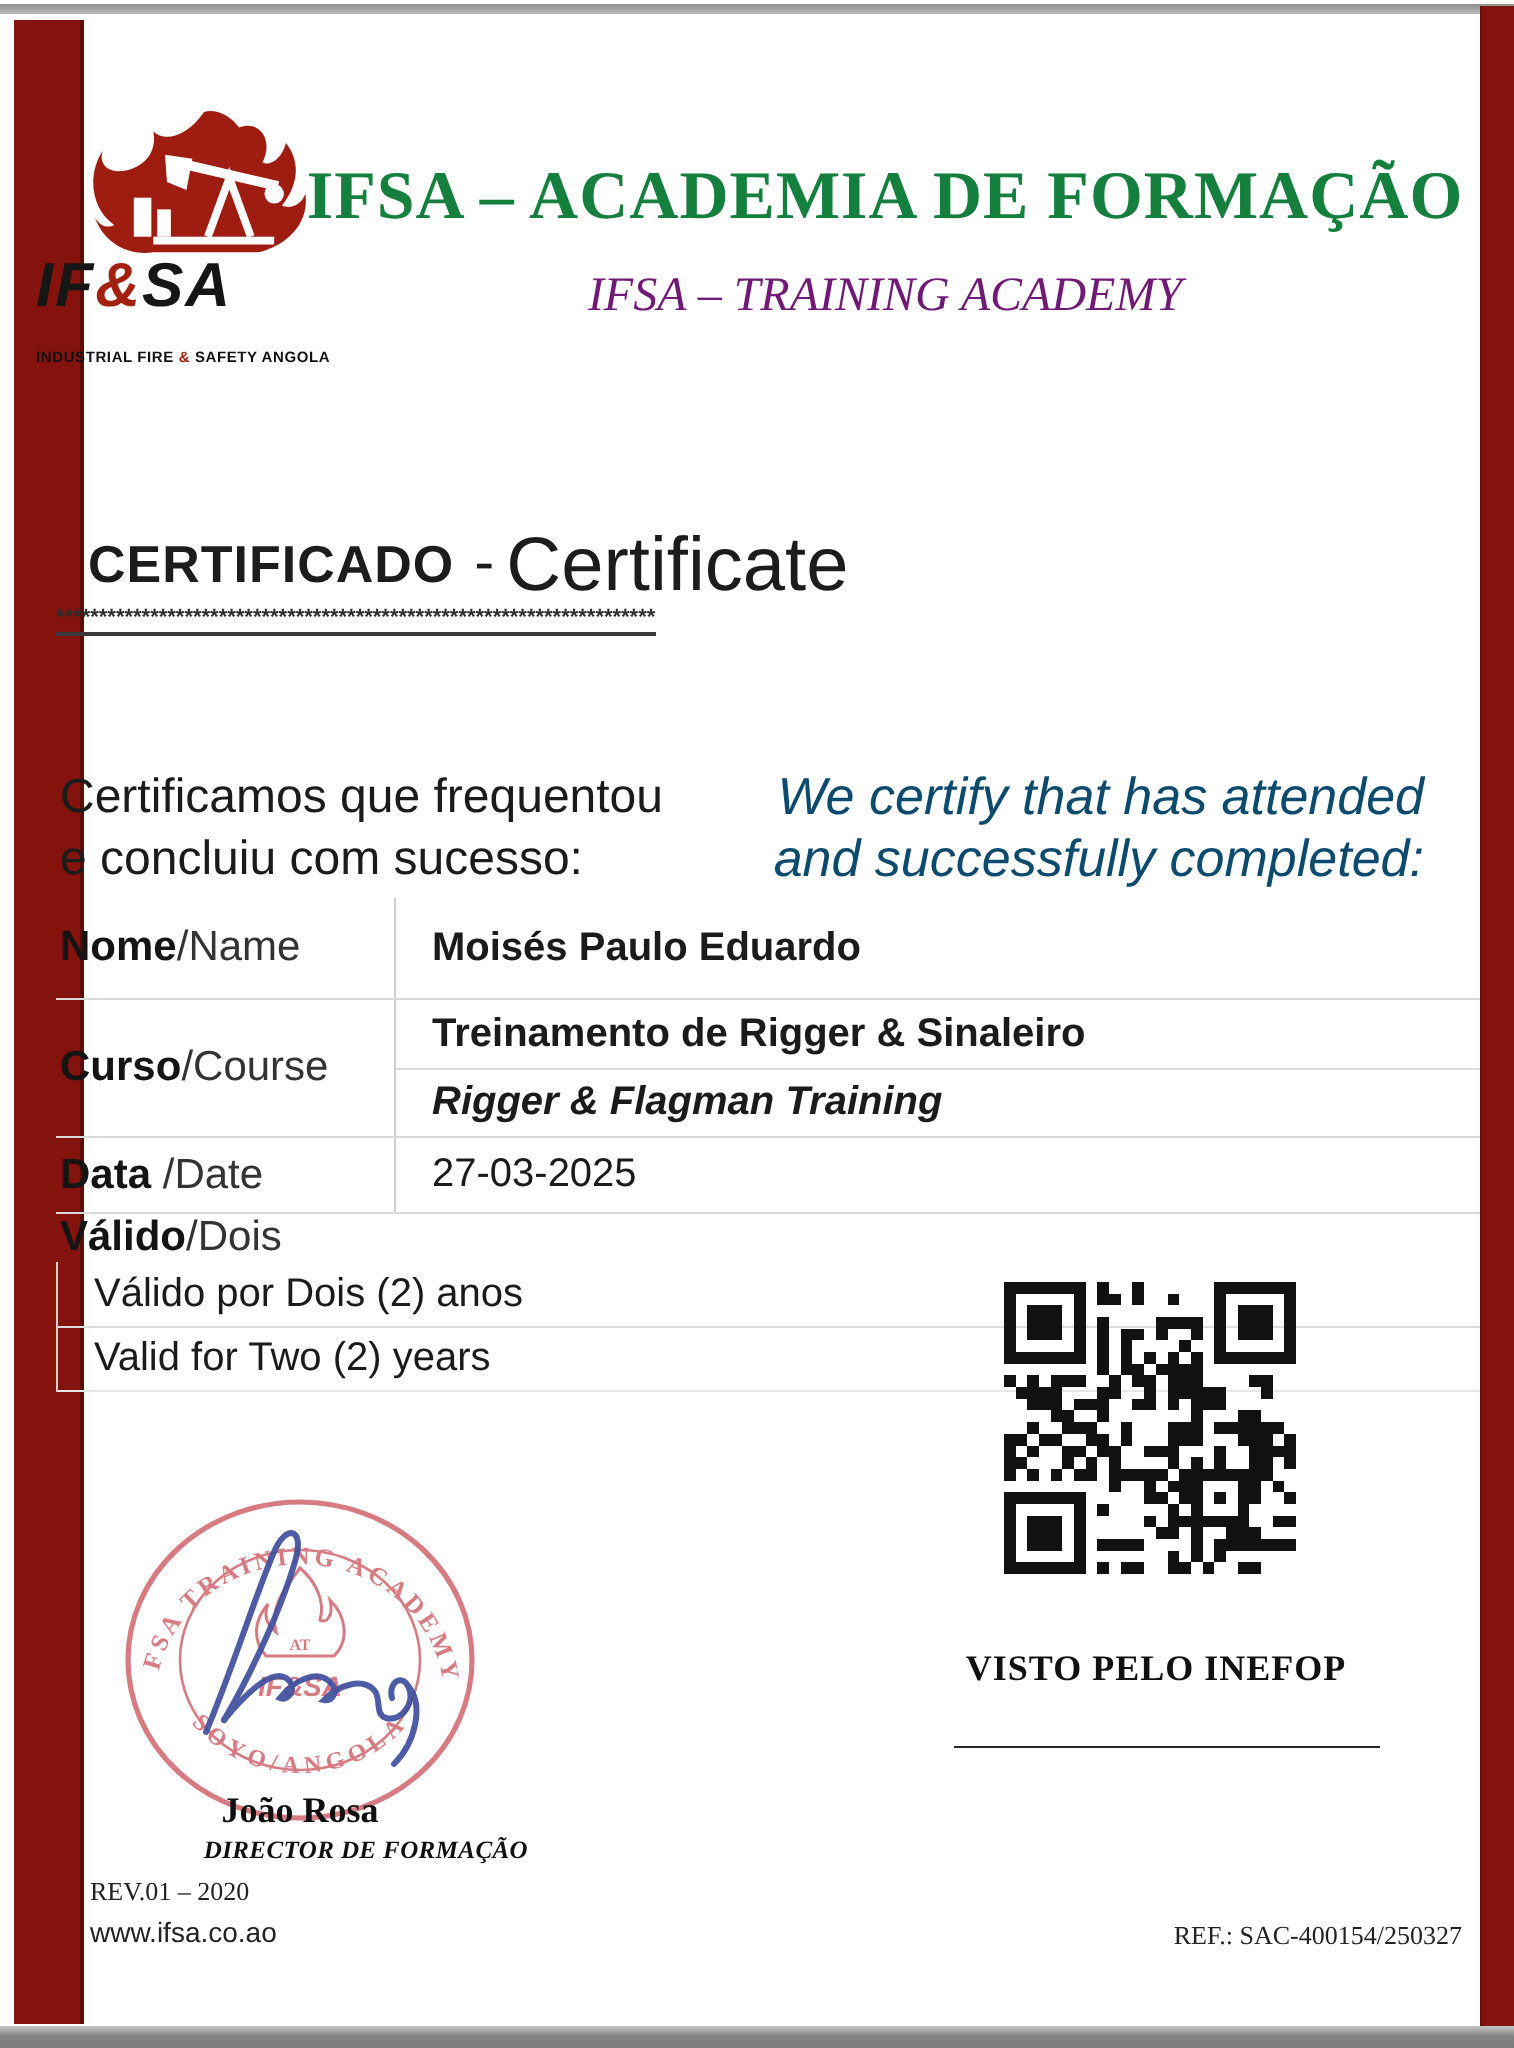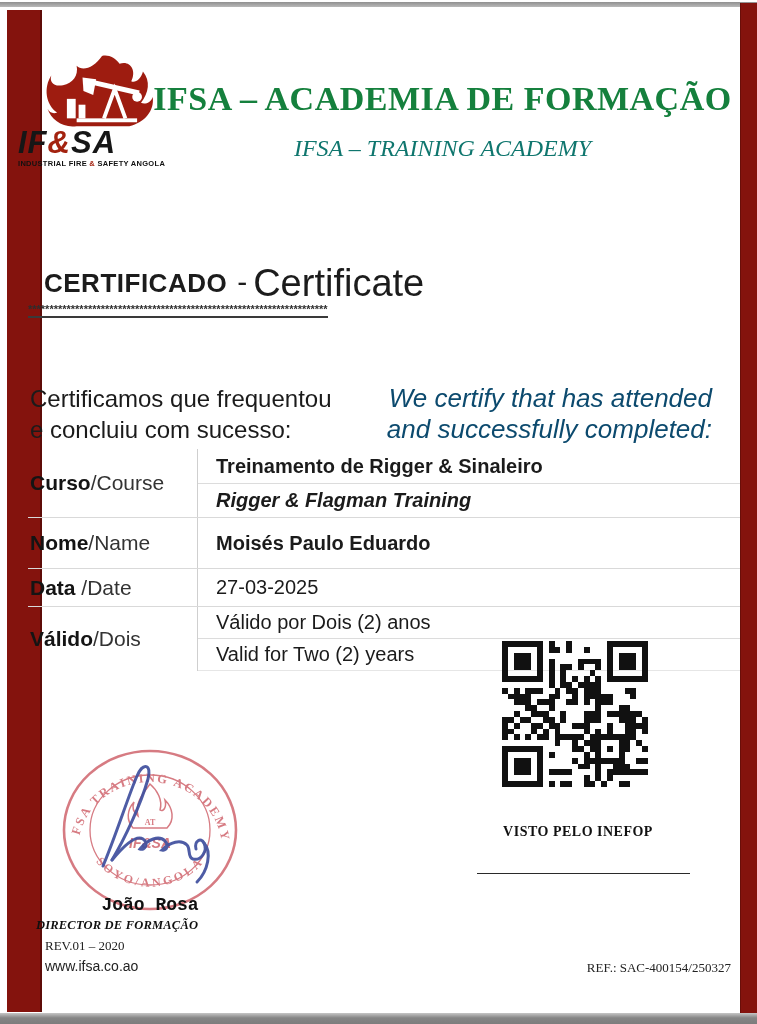--- a/index.html
+++ b/index.html
@@ -15,71 +15,71 @@
              background:#84130d;border-left:1px solid #6a0e09;}
   .bottom-rule{position:absolute;left:0;bottom:0;width:757px;height:11px;
                background:linear-gradient(#c6c6c6,#858585 45%,#7c7c7c);}
 
   
   .logo{position:absolute;left:18px;top:54px;width:165px;}
   .logo .flame{margin-left:24px;display:block;}
   .logo .acronym{font-size:31px;font-weight:700;font-style:italic;letter-spacing:1px;
                  color:#161616;line-height:30px;margin-top:-4px;}
   .logo .acronym .amp{color:#a3220f;}
-  .logo .tagline{font-size:7.5px;font-weight:700;letter-spacing:.3px;color:#111;margin-top:1px;}
+  .logo .tagline{font-size:7.5px;font-weight:700;letter-spacing:.3px;color:#111;margin-top:16px;}
   .logo .tagline .amp{color:#a3220f;}
 
   .titles{position:absolute;left:150px;top:80px;width:585px;text-align:center;
           font-family:"Liberation Serif",serif;}
   .title-pt{font-size:34px;font-weight:700;letter-spacing:.5px;color:#15803d;}
-  .title-en{font-size:24px;font-style:italic;margin-top:17px;color:#0f766e;}
+  .title-en{font-size:24px;font-style:italic;margin-top:17px;color:#701a75;}
 
   
   .cert-heading{position:absolute;left:44px;top:262px;white-space:nowrap;}
   .cert-heading .pt{font-size:26px;font-weight:700;letter-spacing:.5px;vertical-align:4px;}
   .cert-heading .sep{font-size:30px;font-weight:400;vertical-align:4px;padding:0 6px 0 10px;}
   .cert-heading .en{font-size:38px;font-weight:400;}
   .stars{position:absolute;left:28px;top:303px;font-size:11px;font-weight:700;
          letter-spacing:0;color:#2e2e2e;border-bottom:2px solid #3a3a3a;
          padding-bottom:1px;white-space:nowrap;}
 
   
   .intro-left{position:absolute;left:30px;top:383px;width:345px;
               font-size:24px;line-height:31px;color:#1b1b1b;}
   .intro-right{position:absolute;left:378px;top:383px;width:334px;
                font-size:26px;line-height:31px;font-style:italic;text-align:right;color:#0c4a6e;}
 
   
   .cert-table{position:absolute;left:28px;top:449px;width:712px;}
   .trow{display:flex;border-bottom:1px solid #d9d9d9;}
-  .trow.last{border-bottom:none;}
+  .trow.last{border-bottom:none;flex-direction:column;}
   .tlabel{width:167px;flex:none;display:flex;align-items:center;
           font-size:21px;padding-left:2px;}
   .tlabel .lb{font-weight:700;color:#141414;}
   .tlabel .lr{font-weight:400;color:#333;white-space:pre;}
   .tval{flex:1;border-left:1px solid #cfcfcf;display:flex;flex-direction:column;
         justify-content:center;}
   .vline{display:flex;align-items:center;font-size:20px;padding-left:18px;color:#1b1b1b;}
   .vline.b{font-weight:700;}
   .vline.i{font-style:italic;}
   .vline.sep{border-bottom:1px solid #dcdcdc;}
   .vline.sep-faint{border-bottom:1px solid #e6e6e6;}
 
   
   .qr{position:absolute;left:502px;top:641px;}
   .visto{position:absolute;left:462px;top:824px;width:232px;text-align:center;
-         font-family:"Liberation Serif",serif;font-weight:700;font-size:14px;
+         font-family:"Liberation Serif",serif;font-weight:700;font-size:18px;
          letter-spacing:.5px;color:#111;}
   .sig-line{position:absolute;left:477px;top:873px;width:213px;border-top:1.5px solid #2a2a2a;}
 
   
   .stamp{position:absolute;left:55px;top:746px;}
   .signer-name{position:absolute;left:60px;top:895px;width:180px;text-align:center;
-               font-family:Liberation Mono, monospace;font-weight:700;font-size:18px;color:#101010;}
-  .signer-role{position:absolute;left:36px;top:918px;width:228px;text-align:left;
+               font-family:Liberation Serif, serif;font-weight:700;font-size:18px;color:#101010;}
+  .signer-role{position:absolute;left:36px;top:918px;width:228px;text-align:right;
                font-family:"Liberation Serif",serif;font-weight:700;font-style:italic;
                font-size:12.5px;letter-spacing:.2px;color:#101010;}
 
   
   .footer-rev{position:absolute;left:45px;top:938px;font-family:"Liberation Serif",serif;
               font-size:13px;color:#222;}
   .footer-web{position:absolute;left:45px;top:958px;font-size:14px;color:#222;}
   .footer-ref{position:absolute;right:26px;top:960px;font-family:Liberation Serif, serif;
               font-size:13px;color:#222;text-align:center;}
 </style>
@@ -125,38 +125,38 @@
     <div>Certificamos que frequentou</div>
     <div>e concluiu com sucesso:</div>
   </div>
   <div class="intro-right">
     <div>We certify that has attended</div>
     <div>and successfully completed:</div>
   </div>
 
   <div class="cert-table">
 
+    <div class="trow" style="height:50px">
+      <div class="tlabel">
+          <span class="lb">Nome</span>
+          <span class="lr">/Name</span>
+        </div>
+      <div class="tval">
+        <div class="vline b" style="height:100%">Moisés Paulo Eduardo</div>
+      </div>
+    </div>
+
     <div class="trow" style="height:68px">
       <div class="tlabel">
           <span class="lb">Curso</span>
           <span class="lr">/Course</span>
         </div>
       <div class="tval">
         <div class="vline b sep" style="height:34px">Treinamento de Rigger &amp; Sinaleiro</div>
         <div class="vline b i" style="height:33px">Rigger &amp; Flagman Training</div>
-      </div>
-    </div>
-
-    <div class="trow" style="height:50px">
-      <div class="tlabel">
-          <span class="lb">Nome</span>
-          <span class="lr">/Name</span>
-        </div>
-      <div class="tval">
-        <div class="vline b" style="height:100%">Moisés Paulo Eduardo</div>
       </div>
     </div>
 
     <div class="trow" style="height:37px">
       <div class="tlabel">
           <span class="lb">Data</span>
           <span class="lr"> /Date</span>
         </div>
       <div class="tval">
         <div class="vline" style="height:100%">27-03-2025</div>

